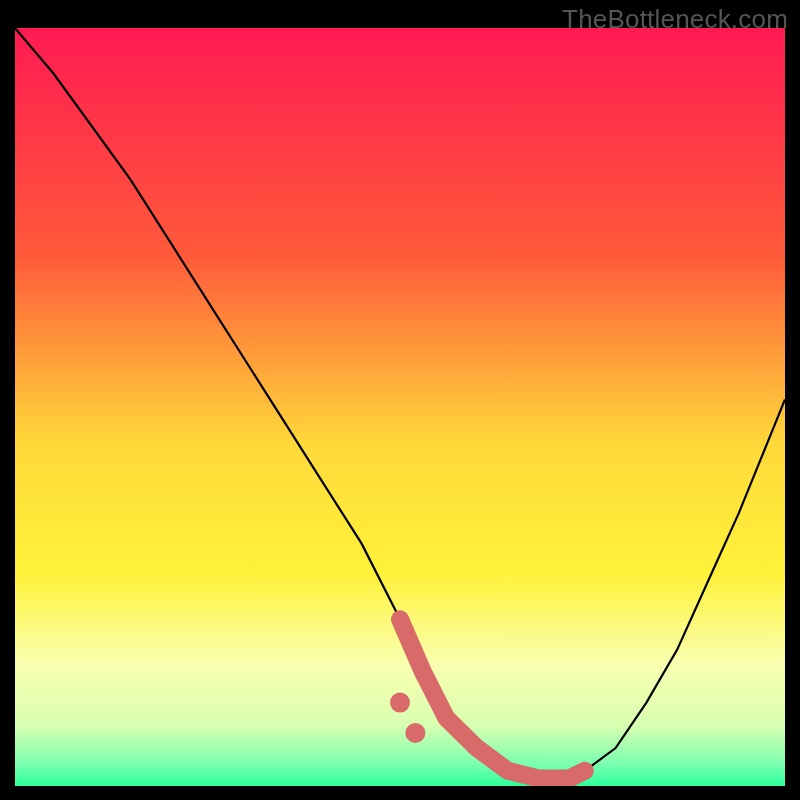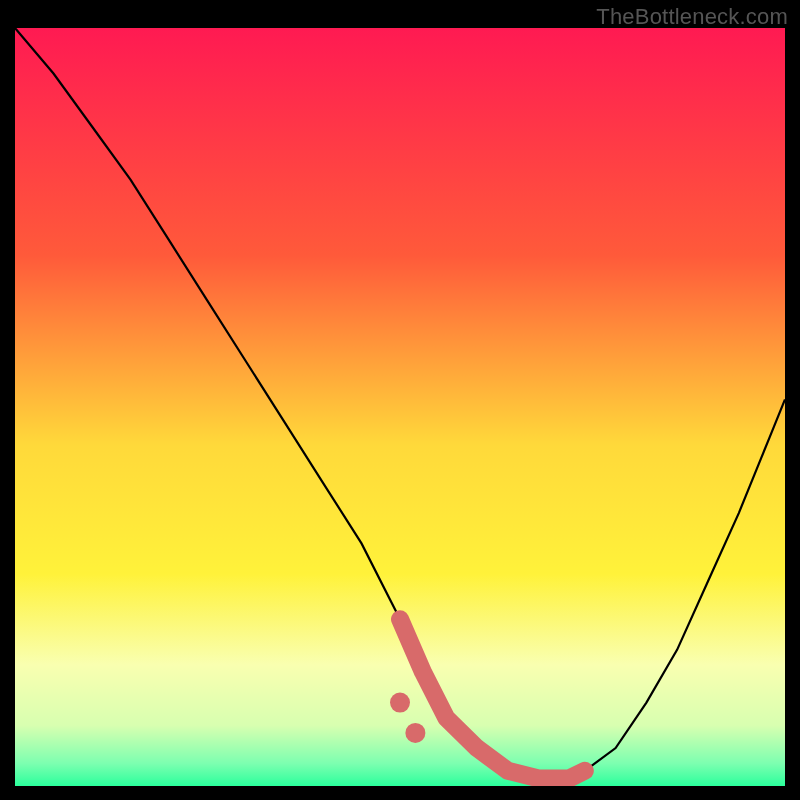--- a/index.html
+++ b/index.html
@@ -25,21 +25,21 @@
     left: 0;
     top: 0;
     width: 770px;
     height: 758px;
   }
   .watermark {
     position: absolute;
     top: 4px;
     right: 12px;
     color: #555;
-    font-size: 22px;
+    font-size: 26px;
     font-weight: 500;
     letter-spacing: 0.2px;
   }
   svg { display: block; }
 </style>
 </head>
 <body>
 
 <div class="watermark">TheBottleneck.com</div>
 

